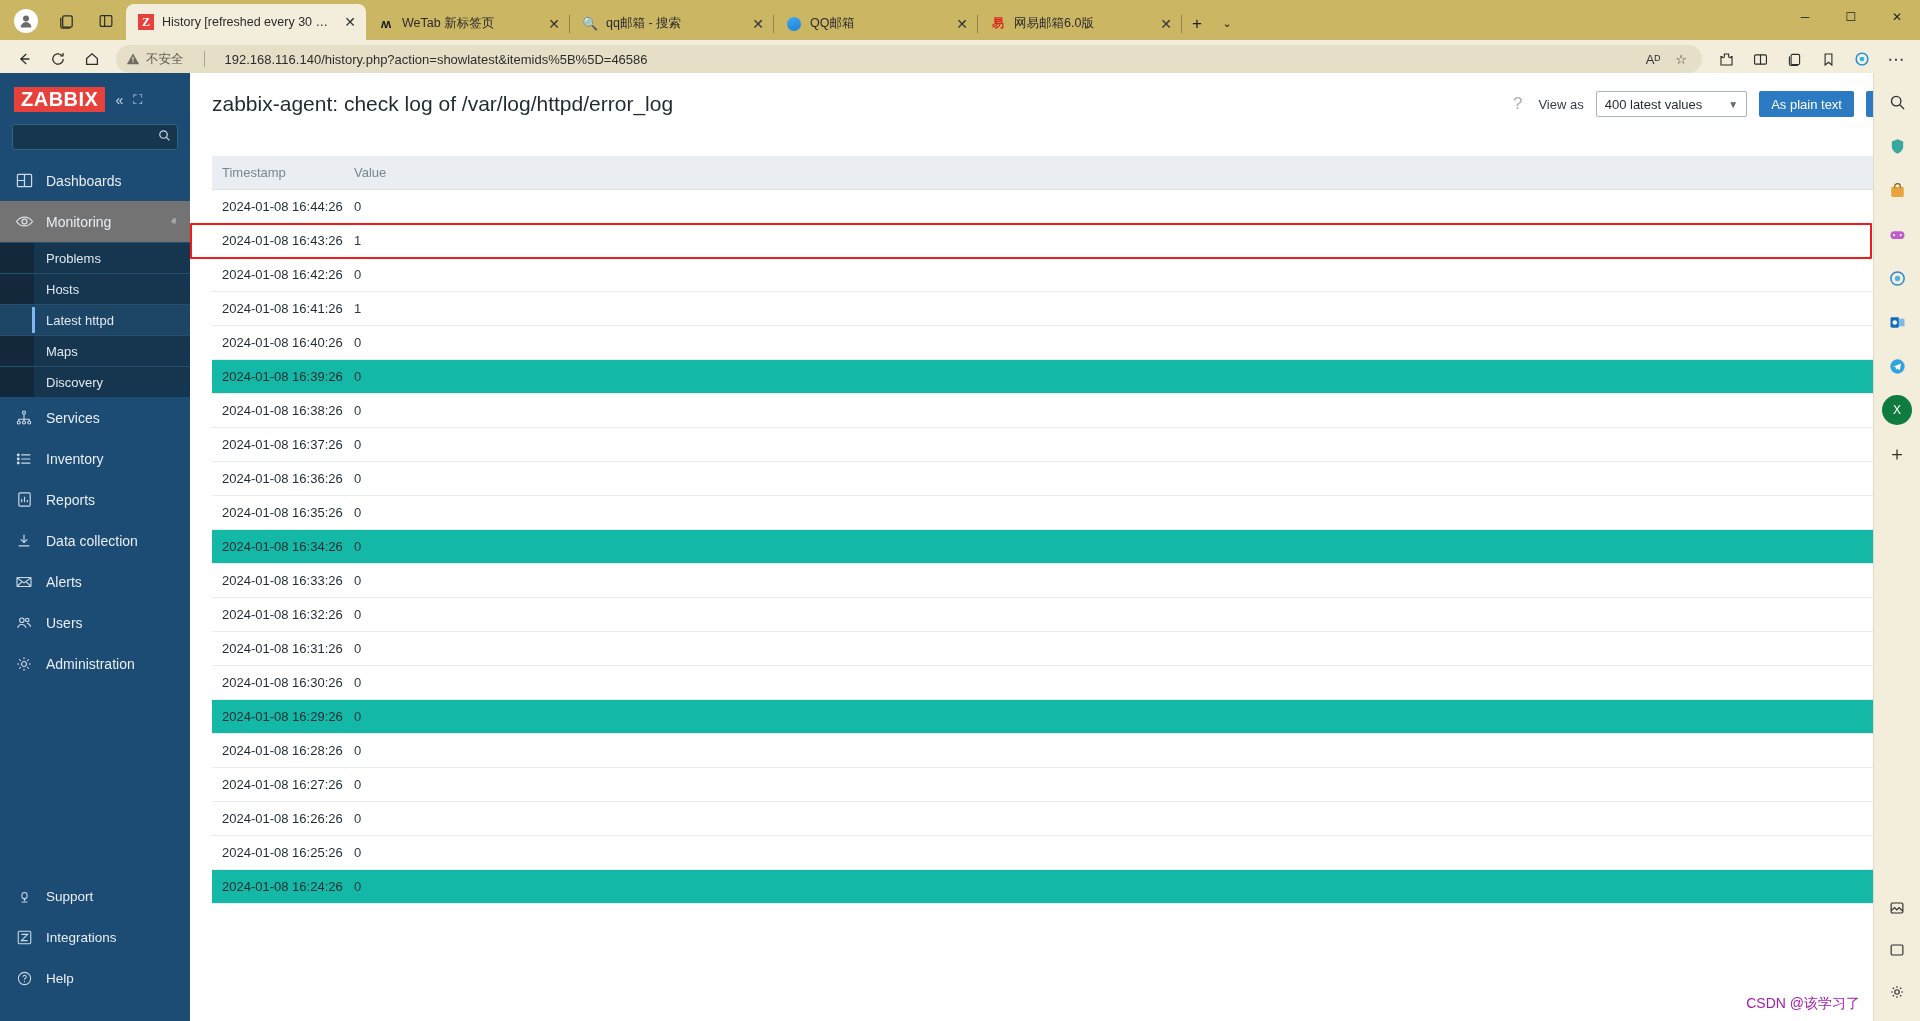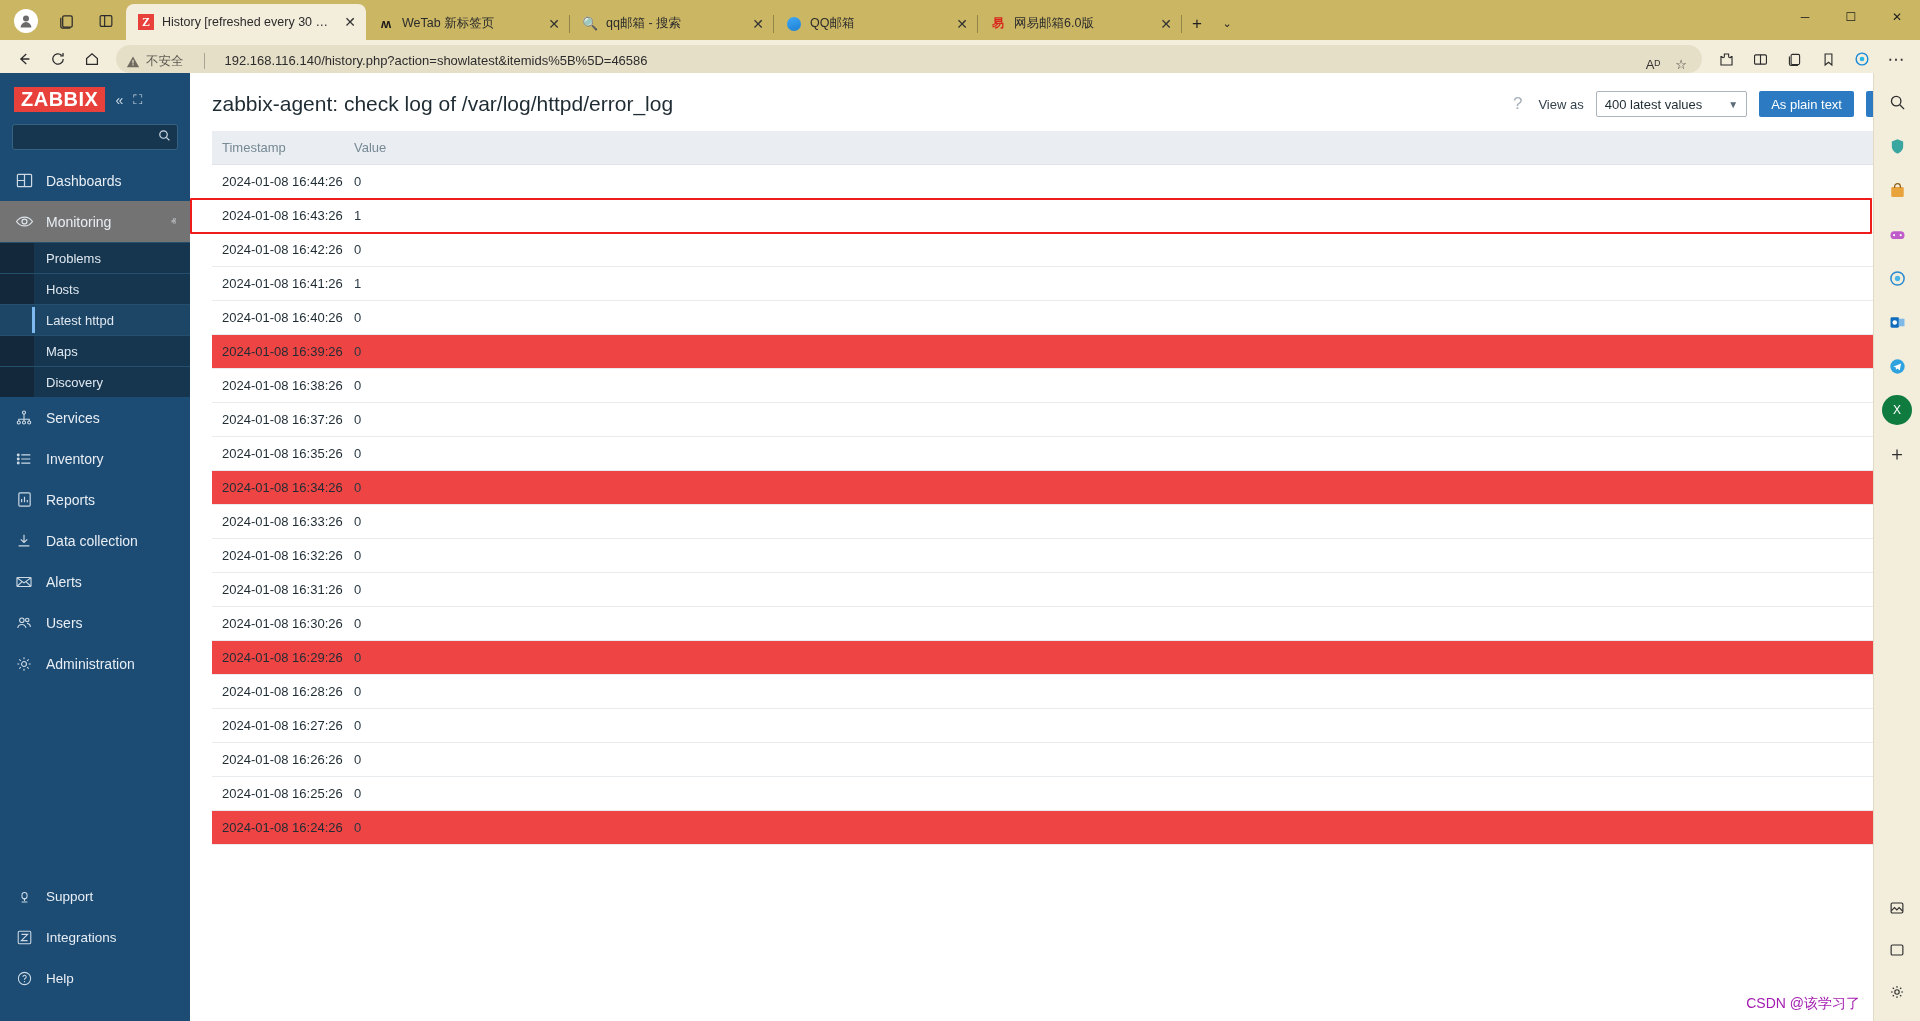--- a/index.html
+++ b/index.html
@@ -57,21 +57,21 @@
   .tb-tabmenu { font-size: 11px; }
   .winbtns { margin-left: auto; display:flex; align-items:flex-start; height:40px; }
   .winbtn { width: 46px; height: 33px; display:flex;align-items:center;justify-content:center; font-size:12px; color:#1d1d1d; }
 
   .navbar {
     height: 38px; background:#f3eddc; display:flex; align-items:center; gap: 2px; padding: 0 8px;
   }
   .navicon { width: 32px; height:30px; display:flex;align-items:center;justify-content:center; color:#2b2b2b;}
   .omnibox {
     flex: 1 1 auto; height: 28px; background:#e6dfc8; border-radius: 14px;
-    display:flex; align-items:flex-start; gap:20px; padding: 8px 10px; margin: 0 6px;
+    display:flex; align-items:center; gap:20px; padding: 0 10px; margin: 0 6px;
     position: relative; min-width: 0;
   }
   .omnibox .warn { display:flex; align-items:center; gap:6px; color:#5d5a52; font-size:12.5px; flex:0 0 auto;}
   .omnibox .sep { width:1px; height:16px; background: #a9a391; flex:0 0 auto;}
   .omnibox .url { font-size:13px; color:#2c2c2c; white-space:nowrap; overflow:hidden; text-overflow:ellipsis;}
   .omnibox .obicons { margin-left:auto; display:flex; gap:6px; align-items:center; flex:0 0 auto;}
   .obicon { width:22px;height:22px;display:flex;align-items:center;justify-content:center;color:#333;font-size:13px;}
   .navbar .righticons { display:flex; align-items:center; gap:2px; }
   .rbtn { width:32px;height:30px;display:flex;align-items:center;justify-content:center;color:#2b2b2b;}
 
@@ -123,21 +123,21 @@
   .zx-subitem.sel { background:#1d4566; }
   .zx-subitem.sel::before {
     content:""; position:absolute; left:32px; top:2px; bottom:2px; width:3px; background:#7db8ef;
   }
   .zx-sub-rail { position:absolute; left:0; top:0; bottom:0; width:34px; background:#13283a;}
   .zx-footer { padding-bottom: 22px; }
 
   
   .zx-main {
     flex: 1 1 auto; background:#ffffff; position:relative; overflow:hidden;
-    display:flex; flex-direction:column;
+    display:flex; flex-direction:column;gap:25px;
   }
   .zx-header {
     display:flex; align-items:center; padding: 18px 28px 14px 22px; gap: 12px;
   }
   .zx-title {
     font-size: 21px; color: #1f2c33; font-weight: normal; flex: 1 1 auto;
   }
   .zx-help { color:#a6b0b8; font-size: 17px; margin-right: 4px; cursor:pointer;}
   .zx-viewas-lbl { font-size:13px; color:#34424c; }
   .zx-select {
@@ -159,21 +159,21 @@
   table.zx-table { width: 100%; border-collapse: collapse; table-layout: fixed;}
   table.zx-table th {
     text-align:left; font-weight: normal; color:#768995; font-size:13px;
     background:#eaedf1; padding: 9px 0 9px 10px; border-bottom:1px solid #dfe3e8;
   }
   table.zx-table th.c1 { width: 132px; }
   table.zx-table td {
     padding: 9px 0 9px 10px; font-size: 13px; color:#1f2c33;
     border-bottom:1px solid #e9ecef; height: 31px;
   }
-  table.zx-table tr.zebra td { background:#ef4444; }
+  table.zx-table tr.zebra td { background:#14b8a6; }
   table.zx-table td.val { color:#2c3a44; }
 
   .hl-box {
     position:absolute; border: 2px solid #f01c1c; pointer-events:none;
     left: 0; height: 27px; border-radius: 1px;
   }
 
   
   .page-scroll {
     position:absolute; right:0; top:0; width:15px; height:948px; background:#f6f6f6;
@@ -582,20 +582,24 @@
               </tr>
               <tr>
                 <td class="c1">2024-01-08 16:38:26</td>
                 <td class="val">0</td>
               </tr>
               <tr>
                 <td class="c1">2024-01-08 16:37:26</td>
                 <td class="val">0</td>
               </tr>
               <tr>
+                <td class="c1">2024-01-08 16:36:26</td>
+                <td class="val">0</td>
+              </tr>
+              <tr>
                 <td class="c1">2024-01-08 16:35:26</td>
                 <td class="val">0</td>
               </tr>
               <tr class="zebra">
                 <td class="c1">2024-01-08 16:34:26</td>
                 <td class="val">0</td>
               </tr>
               <tr>
                 <td class="c1">2024-01-08 16:33:26</td>
                 <td class="val">0</td>

